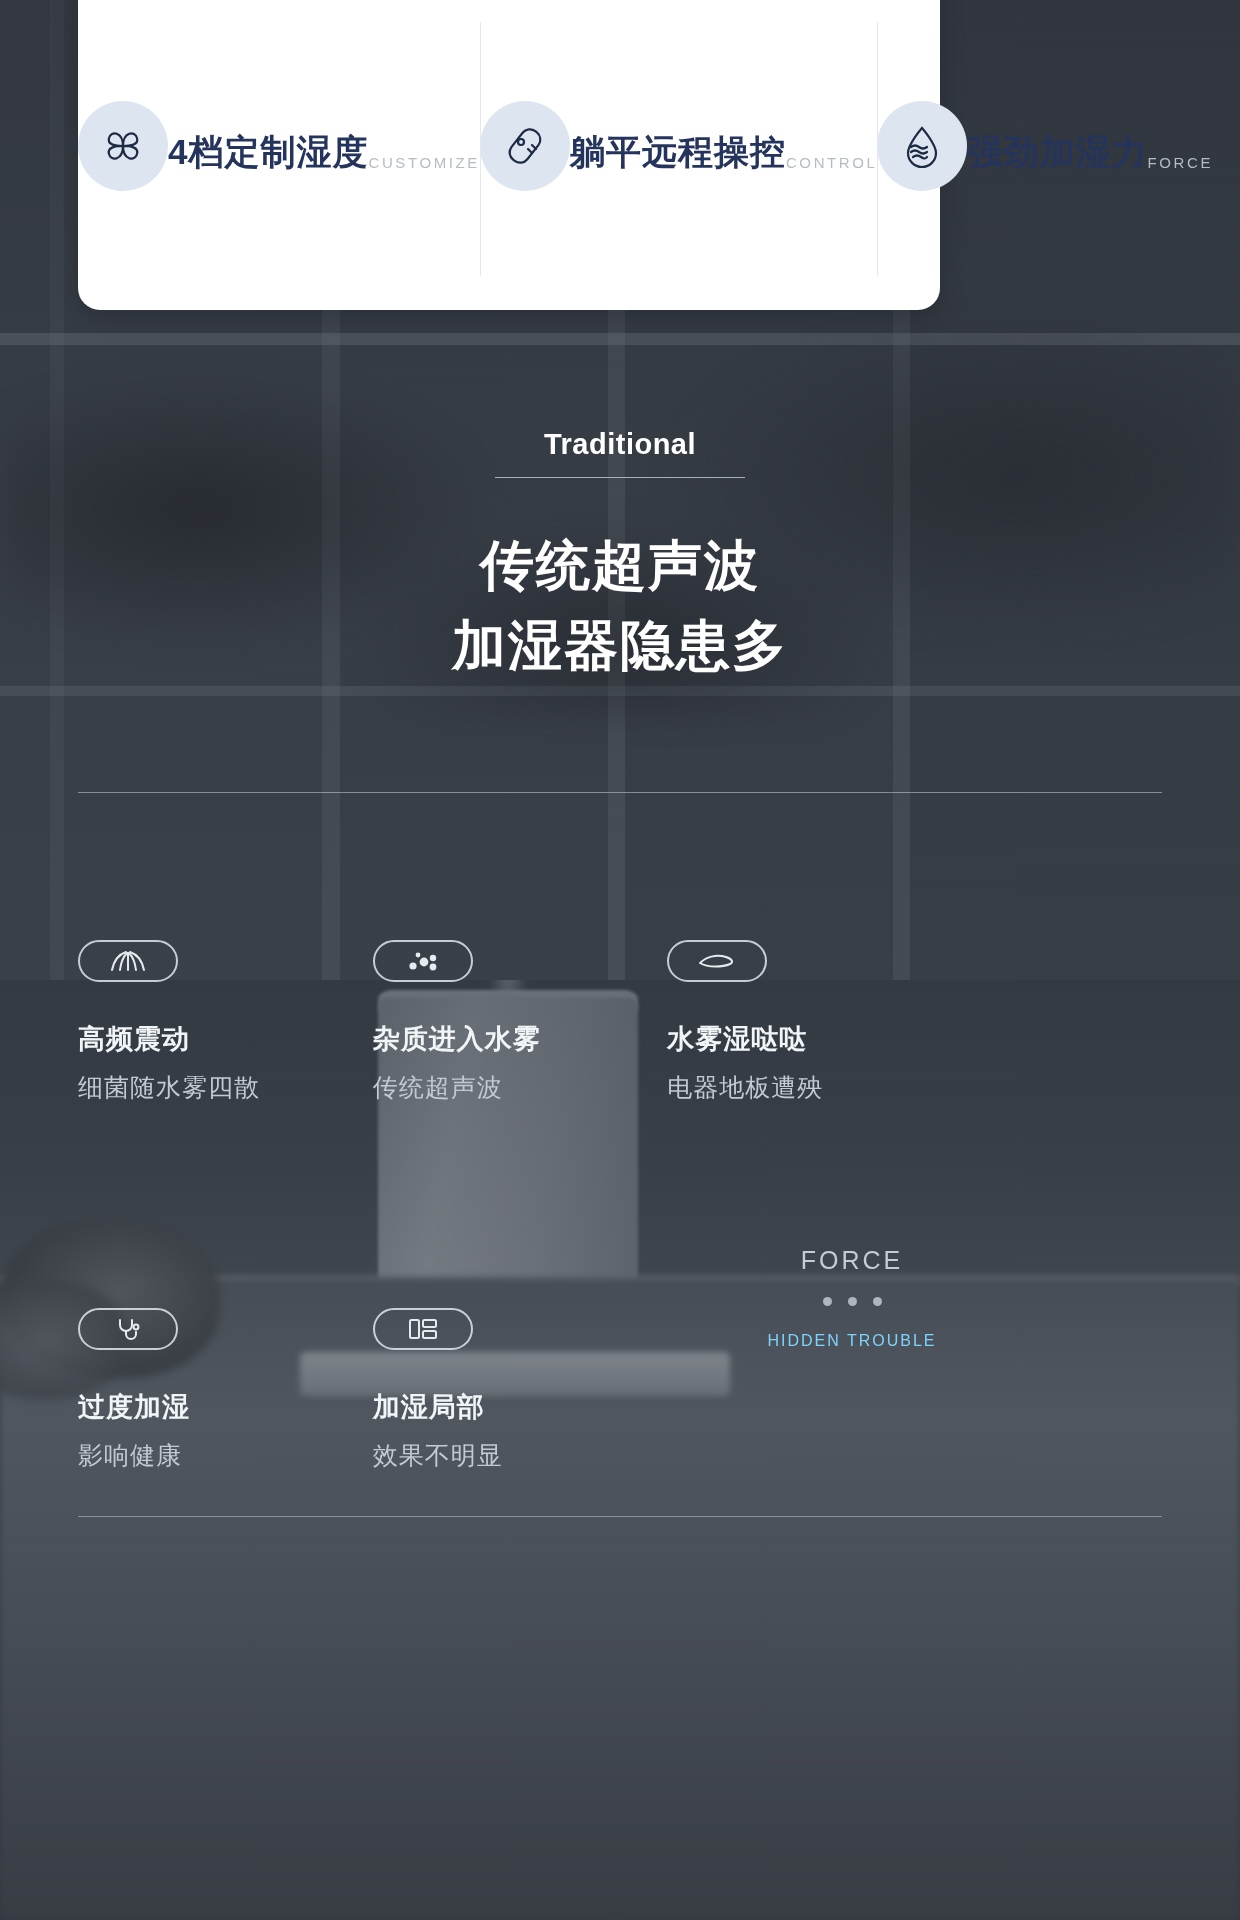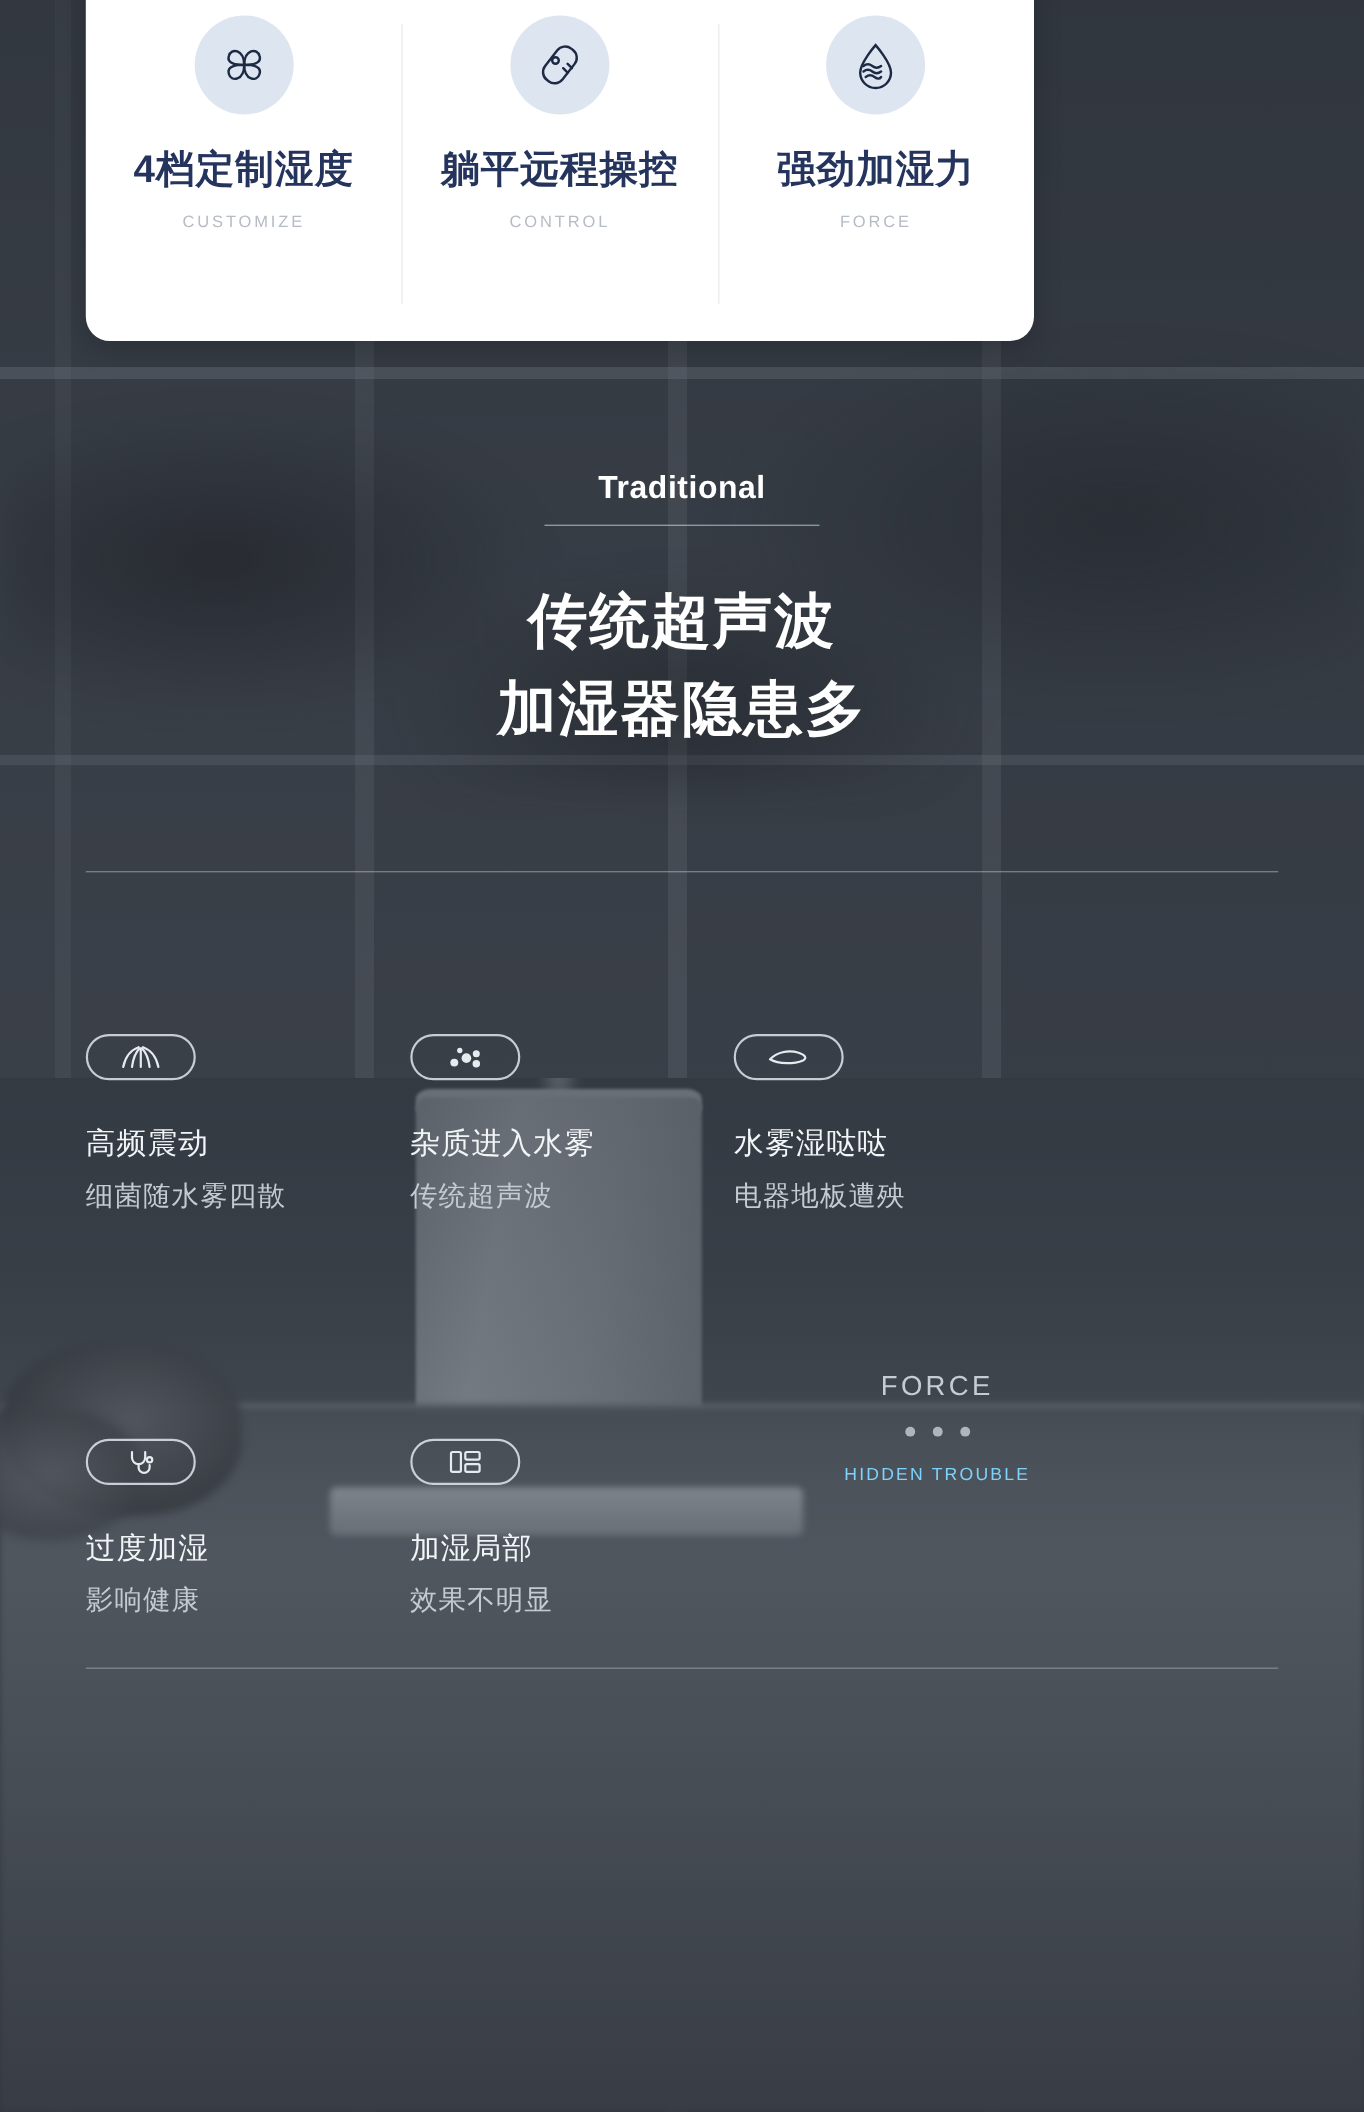--- a/index.html
+++ b/index.html
@@ -116,21 +116,21 @@
   
   .feature-card {
     position:absolute; left:78px; top:-40px; width:862px; height:350px;
     background:#ffffff;
     border-radius:22px;
     display:flex; align-items:flex-end;
     box-shadow:0 8px 26px rgba(0,0,0,0.18);
   }
   .feature-col {
     flex:1; height:300px;
-    display:flex; flex-direction:column; align-items:center; justify-content:flex-start;
+    display:flex; flex-direction:row; align-items:center; justify-content:flex-start;
     position:relative; padding-top:4px;
   }
   .feature-col + .feature-col::before {
     content:""; position:absolute; left:0; top:12px; bottom:34px; width:1px;
     background:#e4e7eb;
   }
   .f-icon-wrap {
     width:90px; height:90px; border-radius:50%;
     background:#dde5f0;
     display:flex; align-items:center; justify-content:center;
@@ -181,21 +181,21 @@
   .trouble-item { width:300px; }
   .pill {
     width:100px; height:42px;
     border:2px solid rgba(224,230,237,0.85);
     border-radius:21px;
     display:flex; align-items:center; justify-content:center;
     margin-bottom:44px;
   }
   .pill svg { display:block; }
   .t-title {
-    font-size:27px; font-weight:400; color:#f2f5f8; letter-spacing:1px;
+    font-size:27px; font-weight:700; color:#f2f5f8; letter-spacing:1px;
     line-height:1; margin-bottom:22px;
   }
   .t-sub {
     font-size:25px; font-weight:400; color:#c4cad1; letter-spacing:1px; line-height:1;
   }
 
   
   .more-block {
     position:absolute; left:762px; top:1246px; width:180px; text-align:center;
   }

